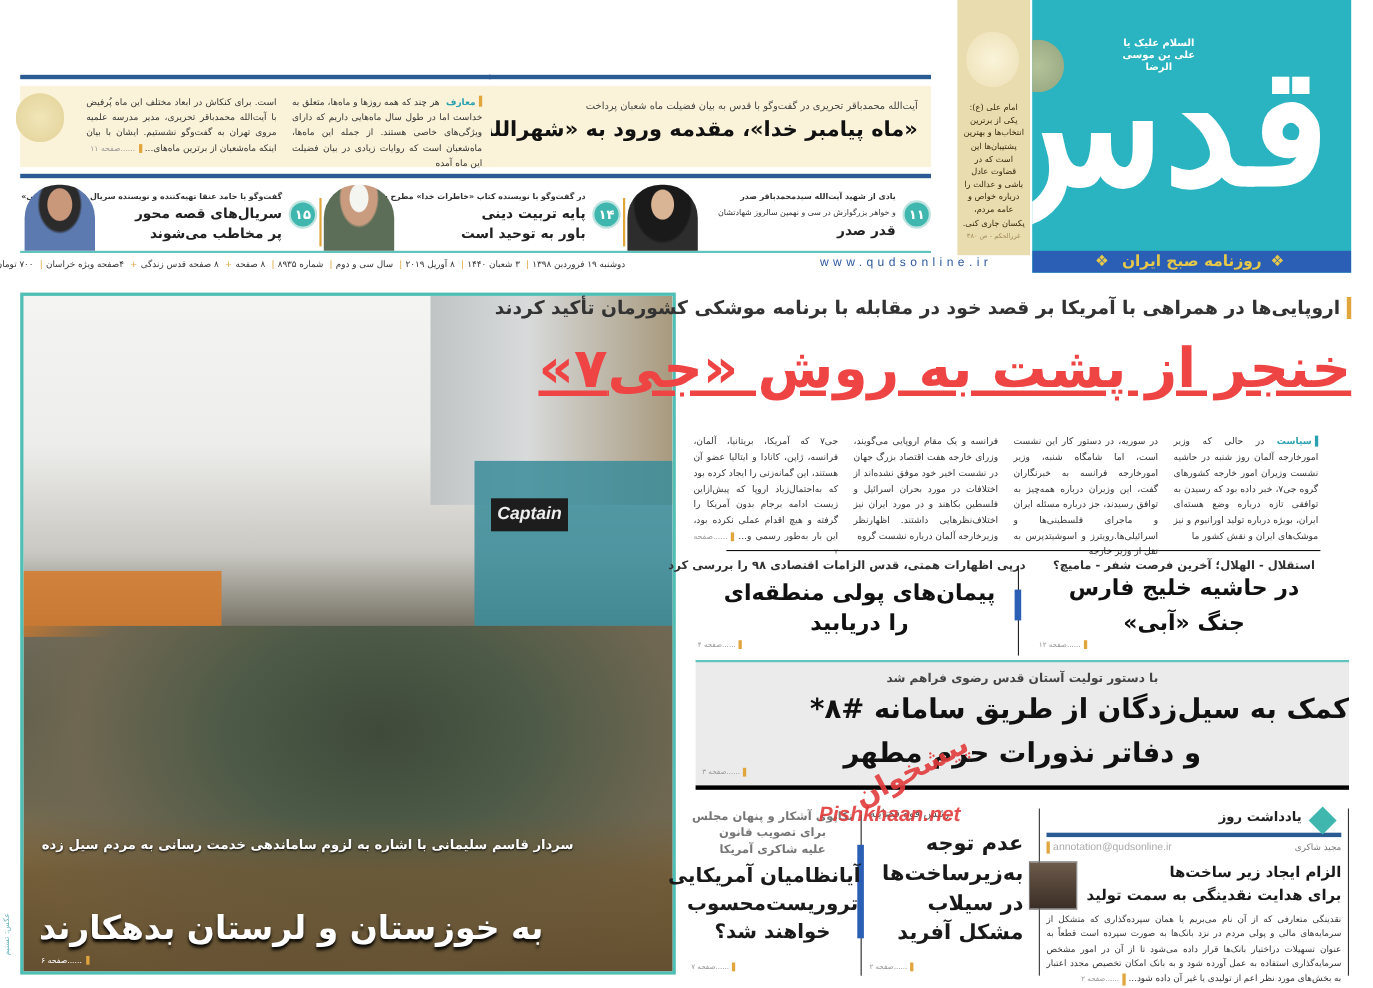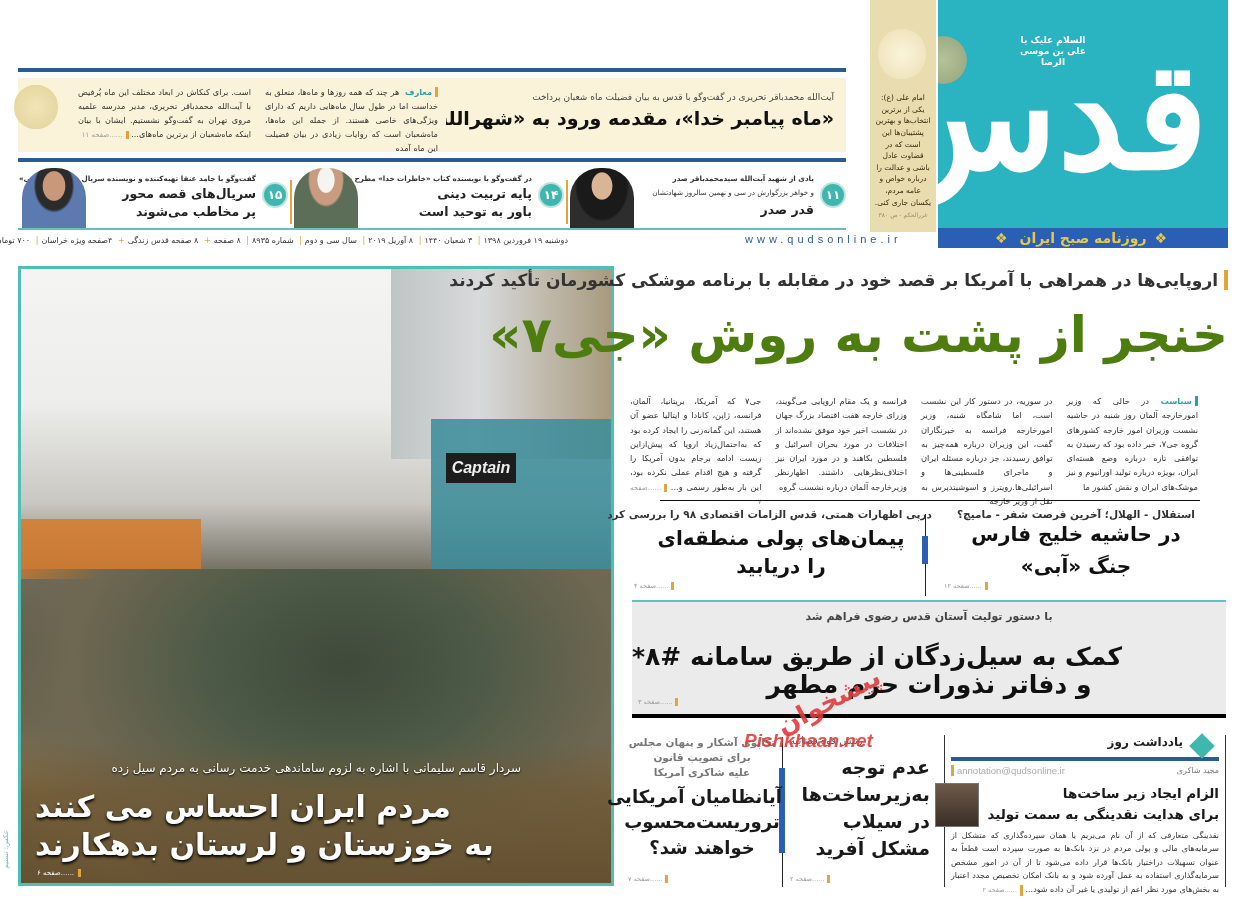--- a/index.html
+++ b/index.html
@@ -52,48 +52,48 @@
   #photo { left: 18px; top: 266px; width: 596px; height: 620px; border: 3px solid #4fbfb5; overflow: hidden;
     background:
       radial-gradient(ellipse 60% 22% at 40% 92%, #6b5a3e 0%, #8b7450 50%, transparent 70%),
       linear-gradient(180deg, #f4f4f2 0%, #ededeb 22%, #c9c8c2 38%, #6e6a5c 50%, #5b5d4c 62%, #6b6650 74%, #8a744d 84%, #6a5638 100%); }
   #photo .bld { position:absolute; right: 0; top: 0; width: 220px; height: 190px; background: linear-gradient(90deg, #bfc4c5, #d8dadb 40%, #a89a7e); }
   #photo .truck { position:absolute; right: 0; top: 150px; width: 180px; height: 150px; background: #3a8c9a; opacity: .85; }
   #photo .orange { position:absolute; left: 0; top: 250px; width: 180px; height: 60px; background: #d67a2a; opacity: .85; }
   #photo .sign { position:absolute; right: 95px; top: 184px; width: 70px; height: 30px; background:#1d1d1d; color:#eee; font-style: italic; font-weight:bold; font-size: 16px; display:flex; align-items:center; justify-content:center; direction:ltr; font-family:"Liberation Sans",sans-serif; }
   #photo .crowd { position:absolute; left: 0; right: 0; top: 300px; height: 320px; background: radial-gradient(ellipse at 55% 30%, #3f4a3a 0%, #4d5a47 30%, #6f6751 60%, transparent 80%); }
   #photo .overlay { position:absolute; left: 0; right: 0; bottom: 0; height: 140px; background: linear-gradient(180deg, rgba(120,95,55,0) 0%, rgba(110,88,52,.75) 35%, rgba(100,80,48,.9) 100%); }
-  #photo .kicker { position:absolute; right: 90px; top: 492px; color: #fff; font-size: 12px; font-weight: normal; text-shadow: 0 1px 2px #000; white-space: nowrap; }
+  #photo .kicker { position:absolute; right: 90px; top: 492px; color: #fff; font-size: 12px; font-weight: bold; text-shadow: 0 1px 2px #000; white-space: nowrap; }
   #photo .h1 { position:absolute; left: 14px; top: 520px; color: #fff; font-size: 30px; font-weight: bold; text-shadow: 0 2px 3px #000; white-space: nowrap; }
   #photo .h2 { position:absolute; left: 14px; top: 558px; color: #fff; font-size: 30px; font-weight: bold; text-shadow: 0 2px 3px #000; white-space: nowrap; }
   #photo .pageref { position:absolute; left: 16px; top: 600px; color: #fff; font-size: 7px; border-right: 3px solid #e0a53c; padding-right: 4px; }
   #photo-credit { left: 2px; top: 830px; writing-mode: vertical-rl; transform: rotate(180deg); font-size: 7px; color: #6fb8c2; }
 
   
   #lead-kicker { left: 624px; top: 270px; width: 604px; border-right: 4px solid #e0a53c; padding-right: 6px; font-size: 17px; font-weight: bold; color: #333; white-space: nowrap; text-align: right; }
-  #lead-title { left: 624px; top: 306px; width: 604px; font-size: 50px; font-weight: bold; color: #4d7c0f; white-space: nowrap; text-align: right; letter-spacing: -1px; }
+  #lead-title { left: 624px; top: 306px; width: 604px; font-size: 50px; font-weight: bold; color: #ef4444; white-space: nowrap; text-align: right; letter-spacing: -1px; text-decoration: underline; }
   #lead-body { left: 630px; top: 394px; width: 568px; height: 98px; display: flex; gap: 14px; font-size: 8.3px; line-height: 1.72; color: #333; }
   #lead-body .col { flex: 1; text-align: justify; }
   #lead-body .tag { color: #2ba1b0; font-weight: bold; border-right: 3px solid #2ba1b0; padding-right: 3px; }
   #lead-body .pageref { color:#999; font-size: 7px; border-right: 3px solid #e0a53c; padding-right: 3px; }
   #lead-rule { left: 660px; top: 500px; width: 540px; height: 1px; background: #111; }
 
   
   .story-kicker { font-size: 10.5px; color: #333; white-space: nowrap; font-weight: bold; text-align: center; }
   .story-title { font-size: 20px; font-weight: bold; color: #111; text-align: center; line-height: 1.4; white-space: nowrap; }
   .pref { font-size: 6.5px; color: #999; border-right: 3px solid #e0a53c; padding-right: 3px; display: inline-block; }
 
   #story-sport { left: 940px; top: 508px; width: 272px; height: 92px; }
   #story-econ { left: 630px; top: 508px; width: 302px; height: 92px; }
   #divider-mid { left: 925px; top: 514px; width: 1px; height: 82px; background: #222; }
   #divider-mid-accent { left: 922px; top: 536px; width: 6px; height: 28px; background: #2a5fb5; }
 
   #story-flood { left: 632px; top: 600px; width: 594px; height: 118px; background: #ebebeb; border-top: 2px solid #61c3bd; border-bottom: 4px solid #000000; }
   #story-flood .kick { position:absolute; top: 8px; left:0; right:0; text-align:center; font-size: 11px; color: #444; font-weight: bold; }
-  #story-flood .t1 { position:absolute; top: 28px; left:0; right:0; text-align:left; font-size: 25px; font-weight: bold; color: #111; white-space: nowrap; margin-top: 12px; }
+  #story-flood .t1 { position:absolute; top: 28px; left:0; right:0; text-align:right; font-size: 25px; font-weight: bold; color: #111; white-space: nowrap; }
   #story-flood .t2 { position:absolute; top: 68px; left:0; right:0; text-align:center; font-size: 25px; font-weight: bold; color: #111; white-space: nowrap; }
   #story-flood .pref { position:absolute; left: 6px; bottom: 8px; }
 
   
   #story-infra { left: 790px; top: 735px; width: 140px; height: 152px; }
   #story-infra .kick { font-size: 10px; color: #555; white-space: nowrap; text-align: left; }
   #story-infra .title { font-size: 19px; font-weight: bold; line-height: 1.42; text-align: right; margin-top: 8px; }
   #story-infra .pref { position: absolute; left: 0; bottom: 4px; }
 
   #story-army { left: 622px; top: 735px; width: 160px; height: 152px; }
@@ -210,21 +210,20 @@
 </div>
 
 <div id="photo" class="abs">
   <div class="bld"></div>
   <div class="truck"></div>
   <div class="orange"></div>
   <div class="sign">Captain</div>
   <div class="crowd"></div>
   <div class="overlay"></div>
   <div class="kicker">سردار قاسم سلیمانی با اشاره به لزوم ساماندهی خدمت رسانی به مردم سیل زده</div>
-  <div class="h1">مردم ایران احساس می کنند</div>
   <div class="h2">به خوزستان و لرستان بدهکارند</div>
   <div class="pageref">......صفحه ۶</div>
 </div>
 <div id="photo-credit" class="abs">عکس: تسنیم</div>
 
 <div id="lead-kicker" class="abs">اروپایی‌ها در همراهی با آمریکا بر قصد خود در مقابله با برنامه موشکی کشورمان تأکید کردند</div>
 <div id="lead-title" class="abs">خنجر از پشت به روش «جی۷»</div>
 <div id="lead-body" class="abs">
   <div class="col">
     <span class="tag">سیاست</span>

